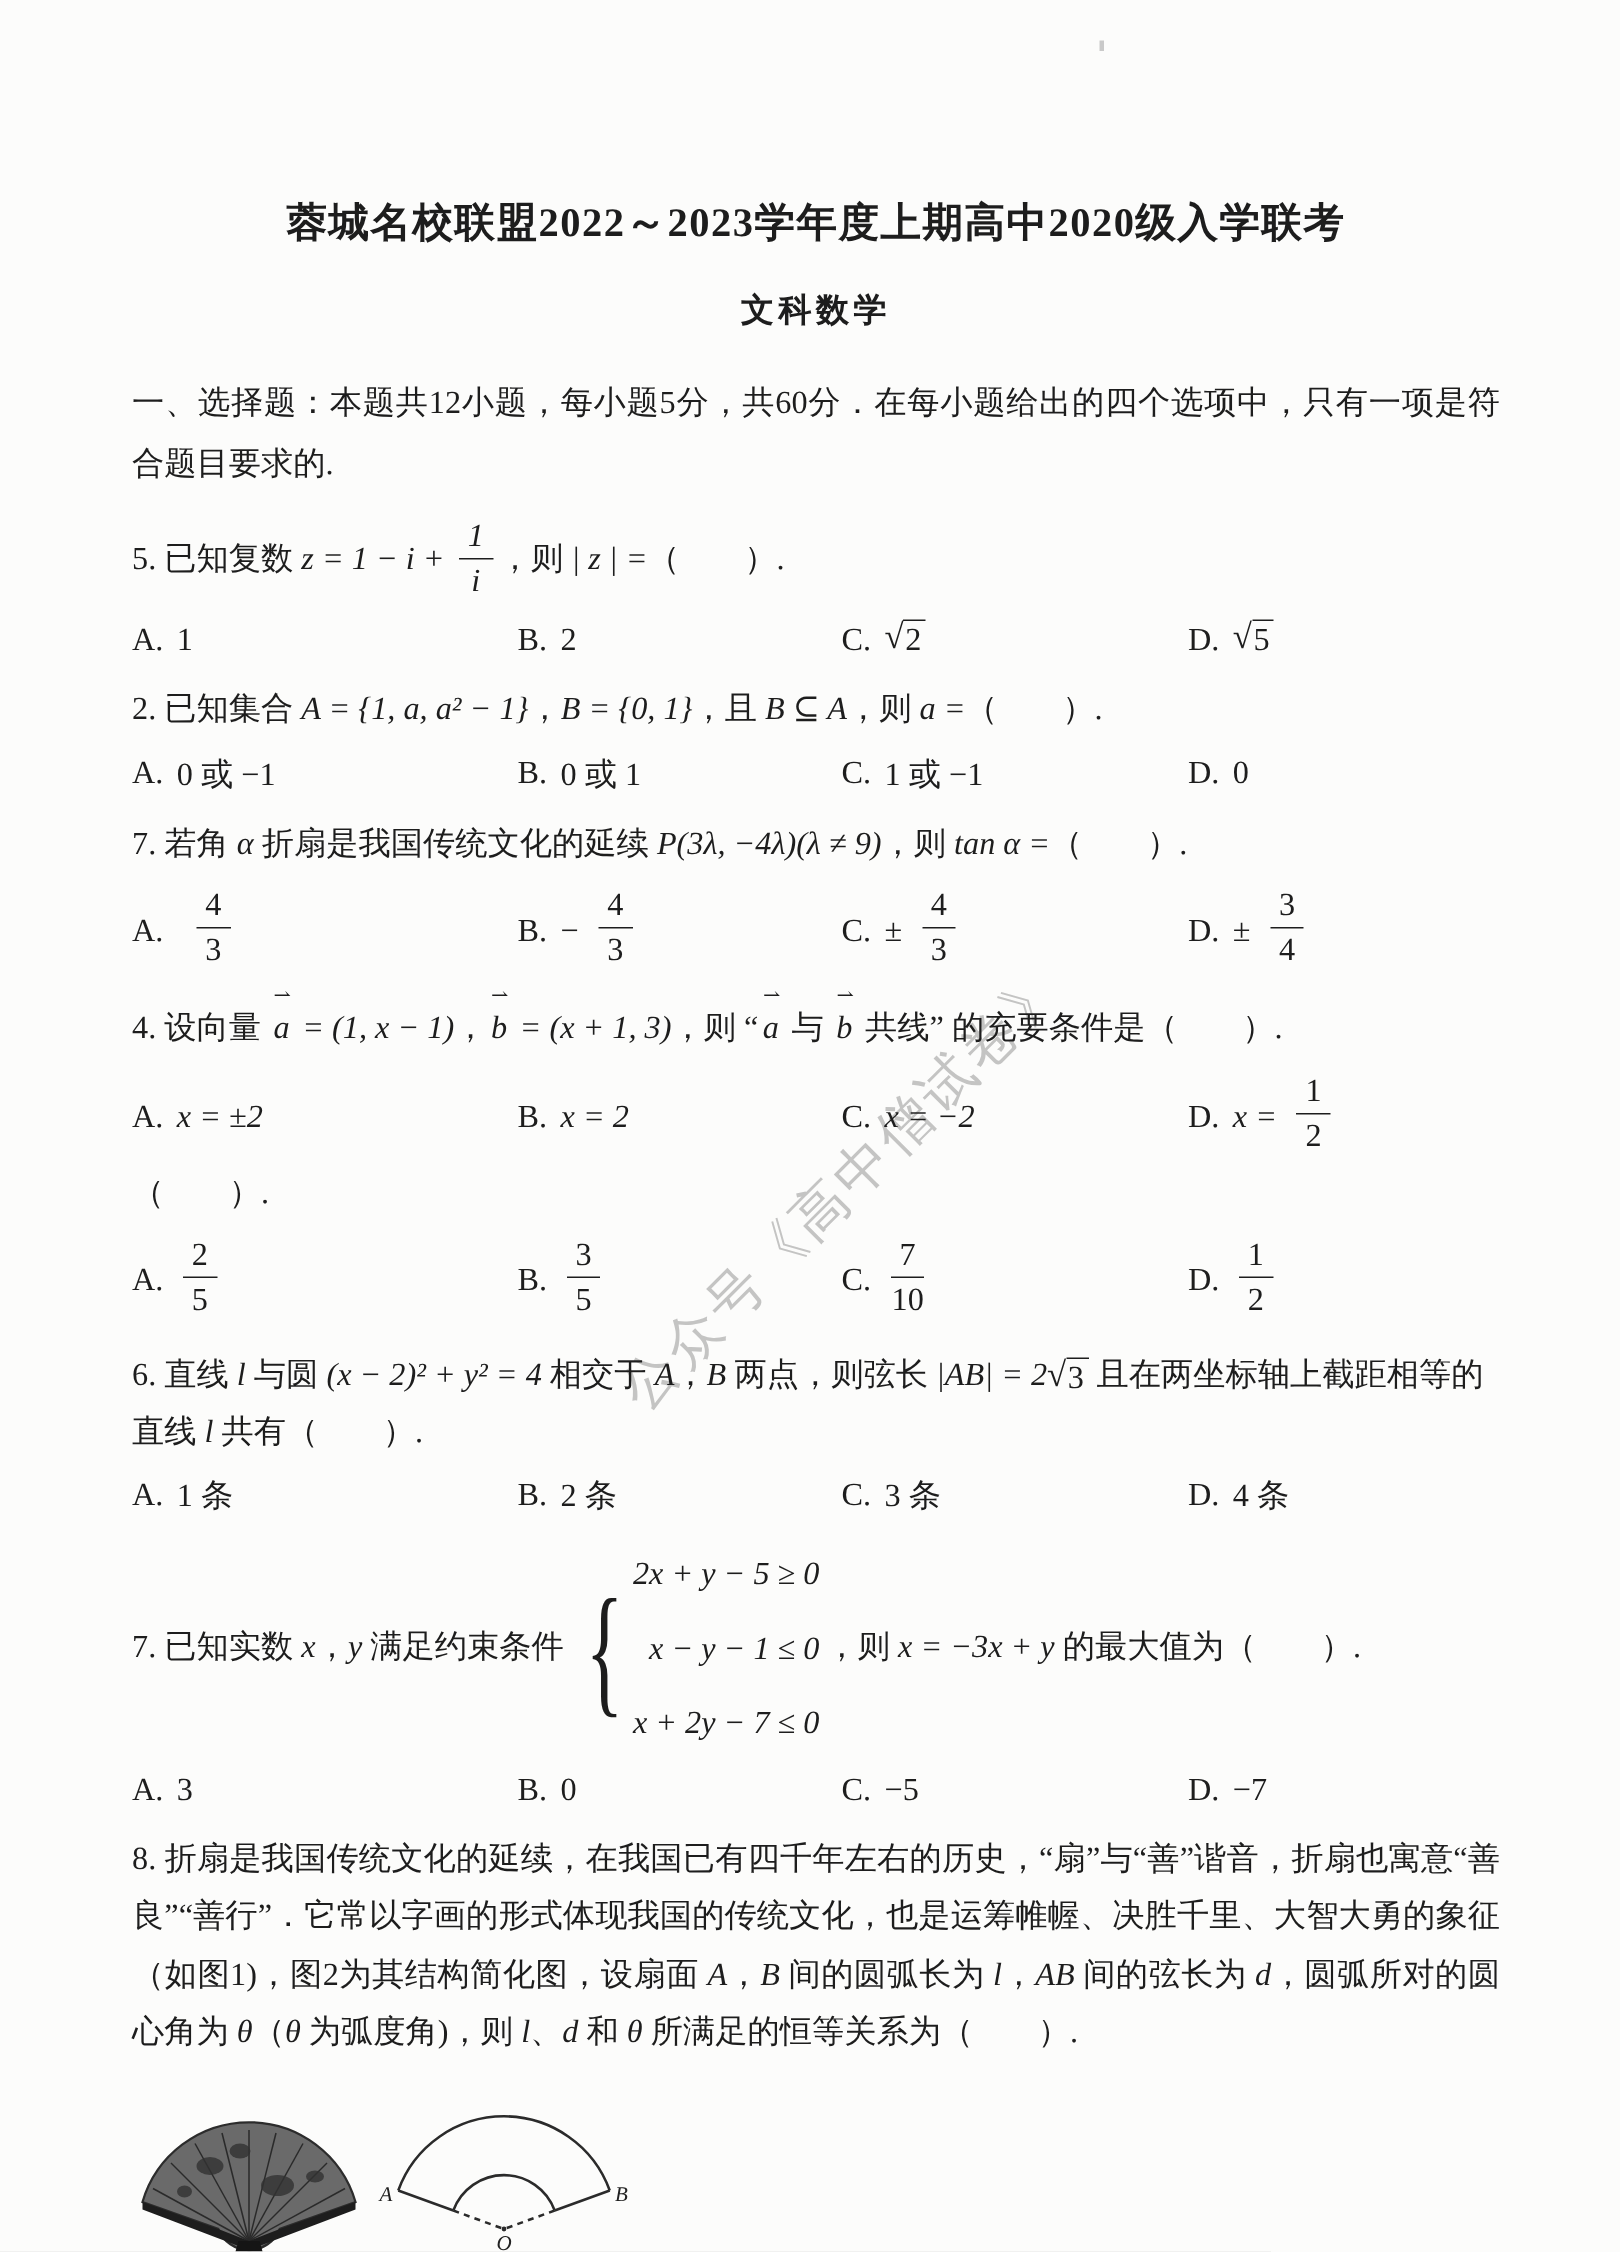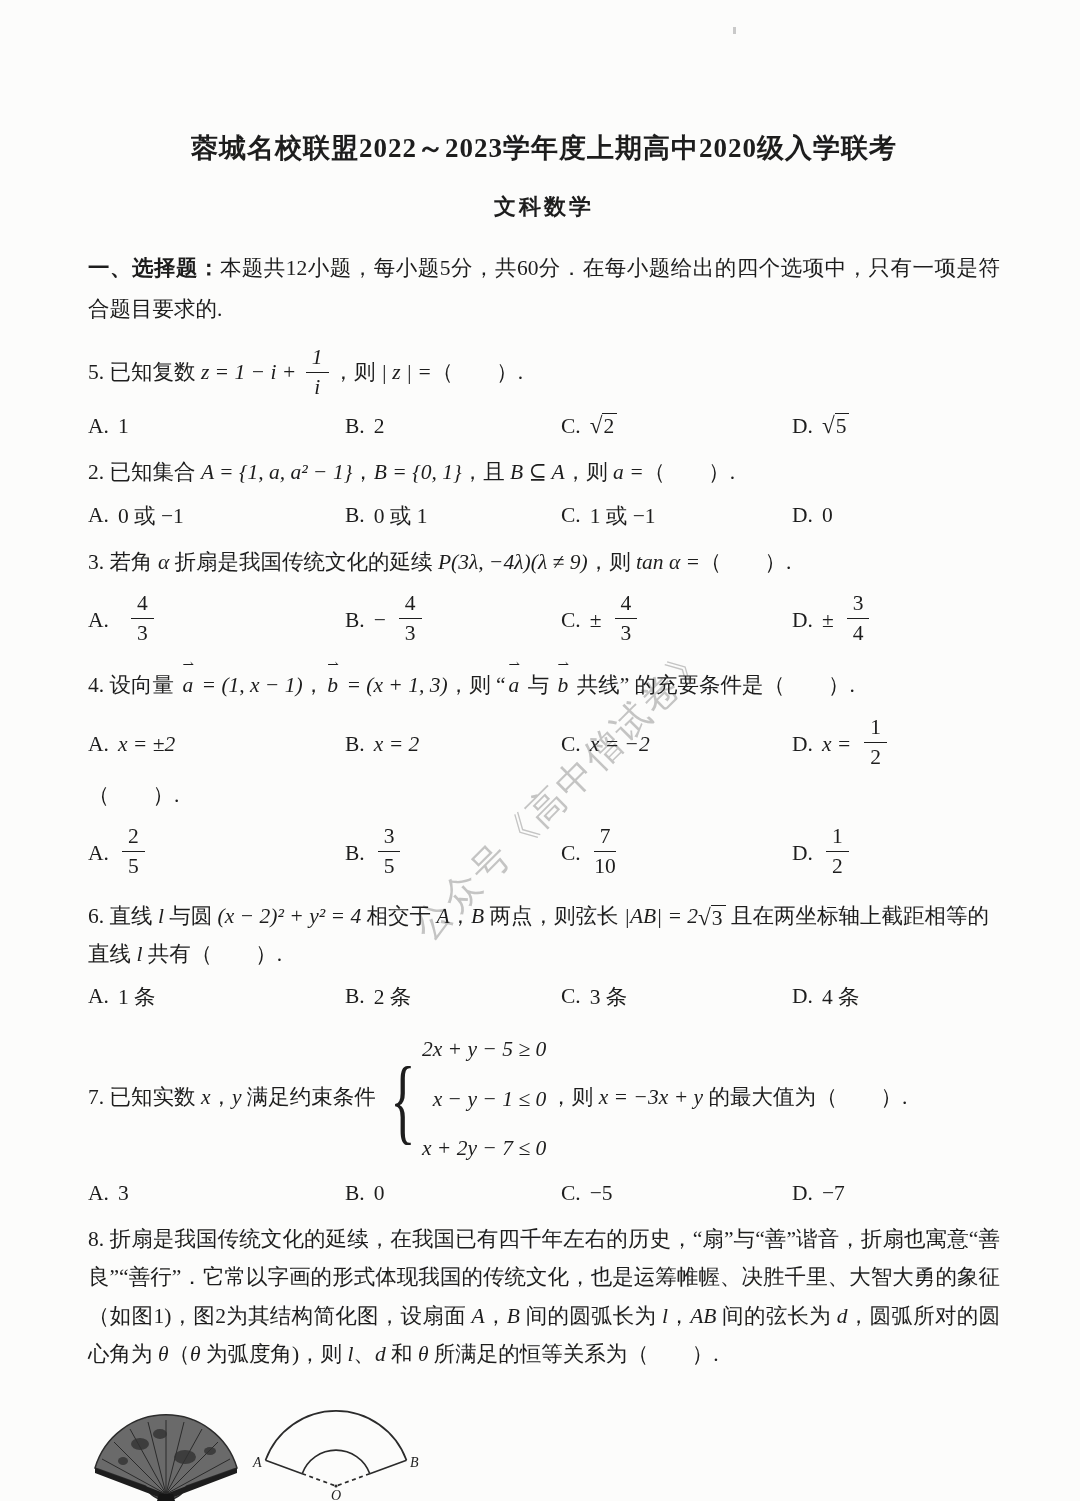--- a/index.html
+++ b/index.html
@@ -2,21 +2,21 @@
 <html><head>
 <meta charset="utf-8">
 <style>
   html,body{margin:0;padding:0;background:#e9e9e7;}
   .page{position:relative;width:1080px;height:1501px;margin:0 auto;background:#fcfcfb;
         overflow:hidden;font-family:"Liberation Serif","DejaVu Serif",serif;color:#1d1d1d;}
   .content{position:absolute;left:88px;top:0;width:912px;}
   .title{margin:130px 0 16px;font-size:27px;font-weight:700;text-align:center;letter-spacing:1px;}
   .subtitle{margin:26px 0 0;font-size:22px;font-weight:700;text-align:center;letter-spacing:3px;}
   .intro{margin:26px 0 0;font-size:21.5px;line-height:1.9;text-align:justify;}
-  .intro .lbl{font-weight:700;}
+  .intro .lbl{font-weight:400;}
   .stem{margin-top:14px;font-size:21.5px;line-height:1.75;}
   .m{font-family:"Liberation Serif","DejaVu Serif",serif;font-style:italic;}
   .t{font-style:normal;}
   .paren{font-style:normal;}
   
   .opts{display:grid;grid-template-columns:257px 216px 231px 1fr;align-items:center;
         margin-top:9px;font-size:21.5px;}
   .opt{display:flex;align-items:center;gap:9px;}
   .olabel{font-style:normal;}
   
@@ -105,21 +105,21 @@
       <div class="opt">
           <span class="olabel">C.</span>
           <span class="t">1 或 −1</span>
         </div>
       <div class="opt">
           <span class="olabel">D.</span>
           <span class="t">0</span>
         </div>
     </div>
 
-    <div class="stem"><span class="t">3. 若角 </span><span class="m">α</span><span class="t"> 折扇是我国传统文化的延续 </span><span class="m">P(3λ, −4λ)(λ ≠ 9)</span><span class="t">，则 </span><span class="m">tan α =</span><span class="paren">（　　）.</span></div>
+    <div class="stem"><span class="t">7. 若角 </span><span class="m">α</span><span class="t"> 折扇是我国传统文化的延续 </span><span class="m">P(3λ, −4λ)(λ ≠ 9)</span><span class="t">，则 </span><span class="m">tan α =</span><span class="paren">（　　）.</span></div>
     <div class="opts">
       <div class="opt">
           <span class="olabel">A.</span>
           <span class="t"></span>
           <span class="frac">
             <span class="fnum t">4</span>
             <span class="fden t">3</span>
           </span>
         </div>
       <div class="opt">

